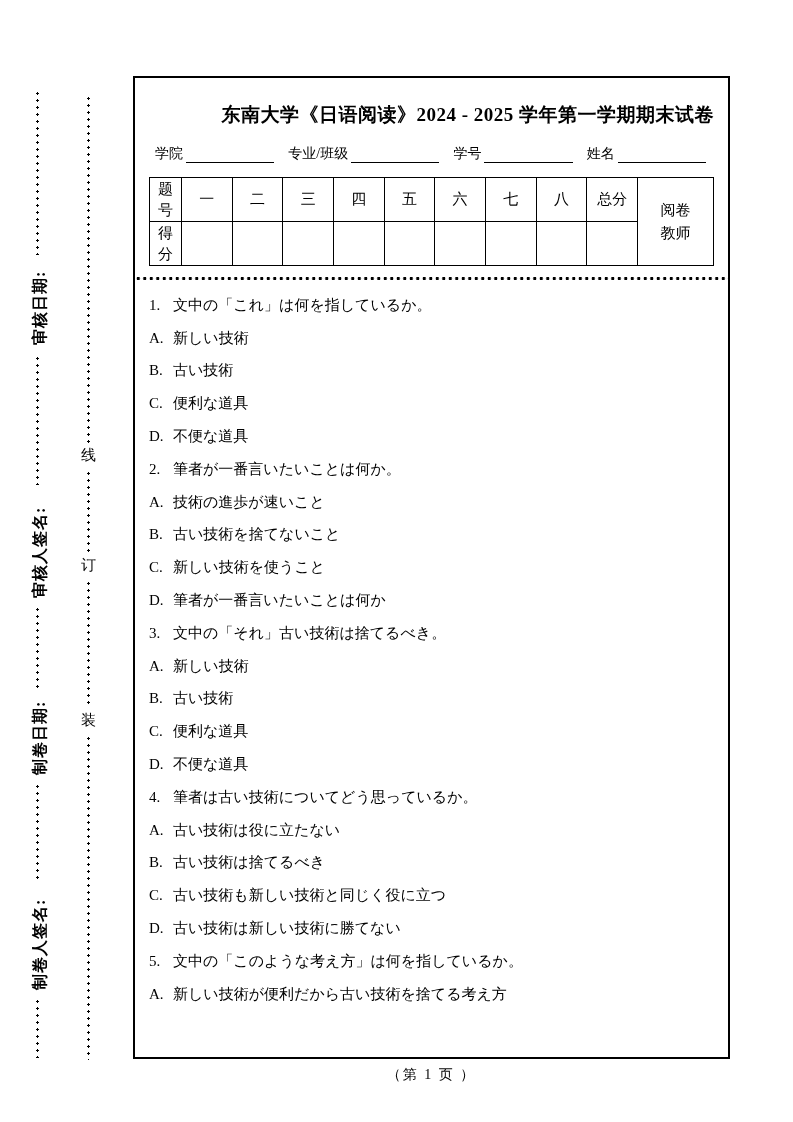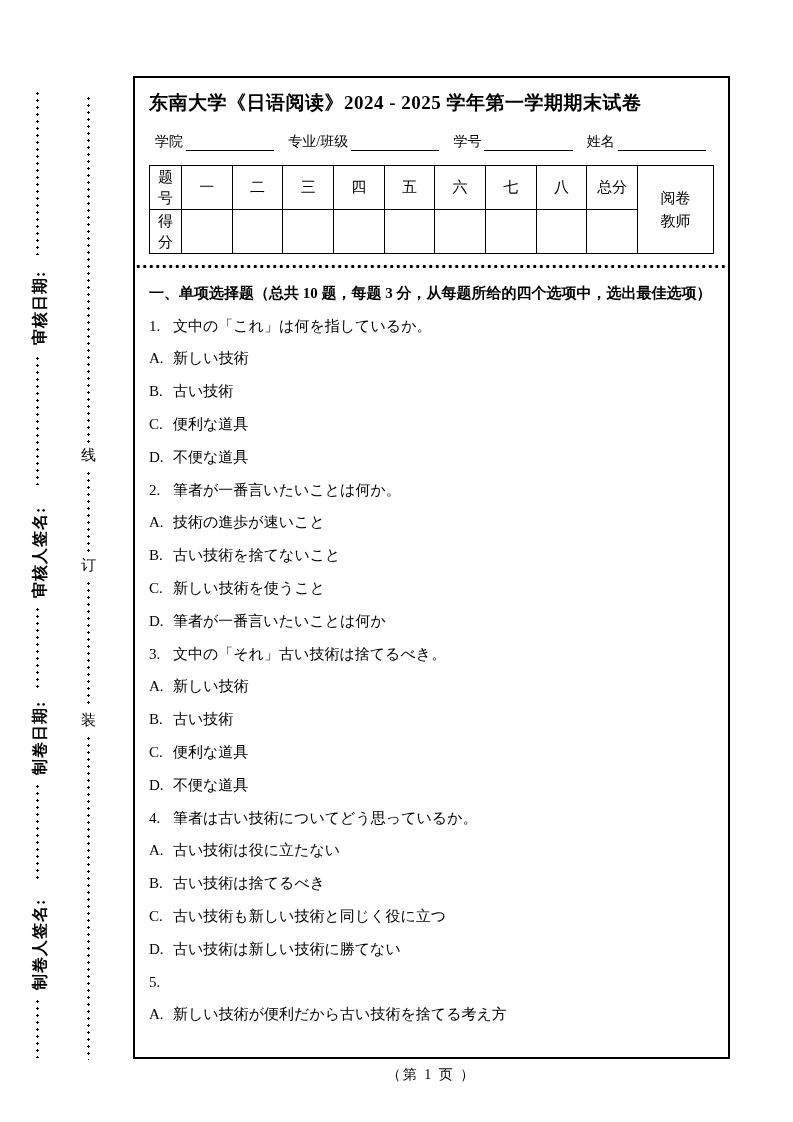--- a/index.html
+++ b/index.html
@@ -36,22 +36,22 @@
 
   
   .paper {
     position:absolute;
     left:133px; top:76px;
     width:597px; height:983px;
     border:2px solid #000;
     padding:0 14px;
   }
   .title {
-    margin-top:12px;
-    text-align:left;
+    margin-top:24px;
+    text-align:right;
     font-size:19px;
     font-weight:bold;
     letter-spacing:0.5px;
   }
   .fields {
     display:flex;
     align-items:center;
     margin:16px 6px 0;
     font-size:14px;
   }
@@ -202,23 +202,20 @@
       <td></td>
       <td></td>
       <td></td>
     </tr>
   </tbody>
     </table>
 
   <div class="dotted-sep"></div>
 
   <div class="q-area">
-    <div class="line heading">
-      <span>一、单项选择题（总共 10 题，每题 3 分，从每题所给的四个选项中，选出最佳选项）</span>
-    </div>
 
     <div class="line">
       <span class="q-num">1.</span>
       <span class="q-text">文中の「これ」は何を指しているか。</span>
     </div>
     <div class="line">
       <span class="q-num">A.</span>
       <span class="q-text">新しい技術</span>
     </div>
     <div class="line">
@@ -292,20 +289,21 @@
       <span class="q-num">C.</span>
       <span class="q-text">古い技術も新しい技術と同じく役に立つ</span>
     </div>
     <div class="line">
       <span class="q-num">D.</span>
       <span class="q-text">古い技術は新しい技術に勝てない</span>
     </div>
 
     <div class="line">
       <span class="q-num">5.</span>
+      <span class="q-text">文中の「このような考え方」は何を指しているか。</span>
     </div>
     <div class="line">
       <span class="q-num">A.</span>
       <span class="q-text">新しい技術が便利だから古い技術を捨てる考え方</span>
     </div>
   </div>
 </div>
 
 <div class="footer">（第 1 页 ）</div>
 

